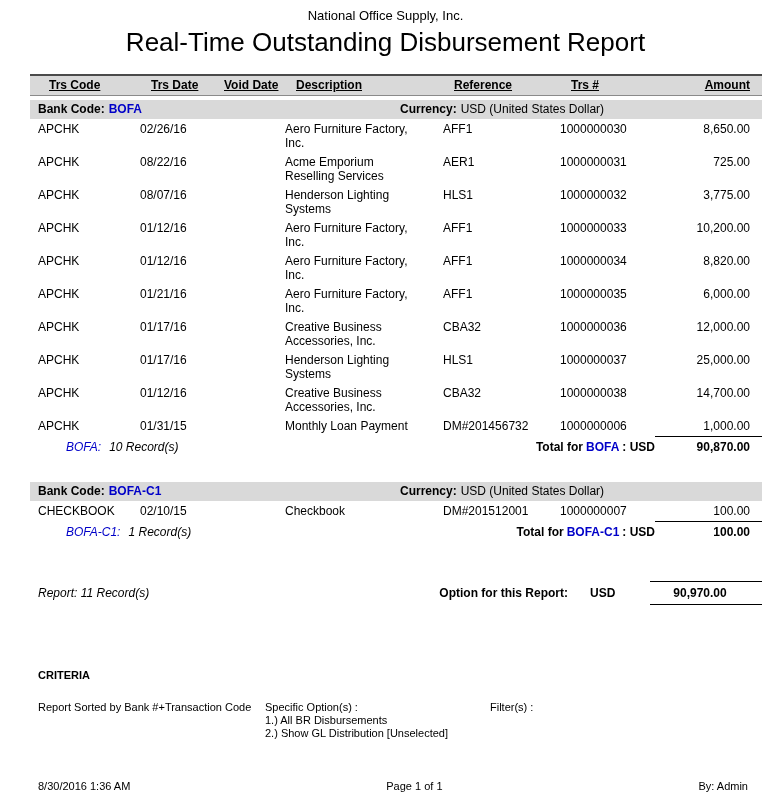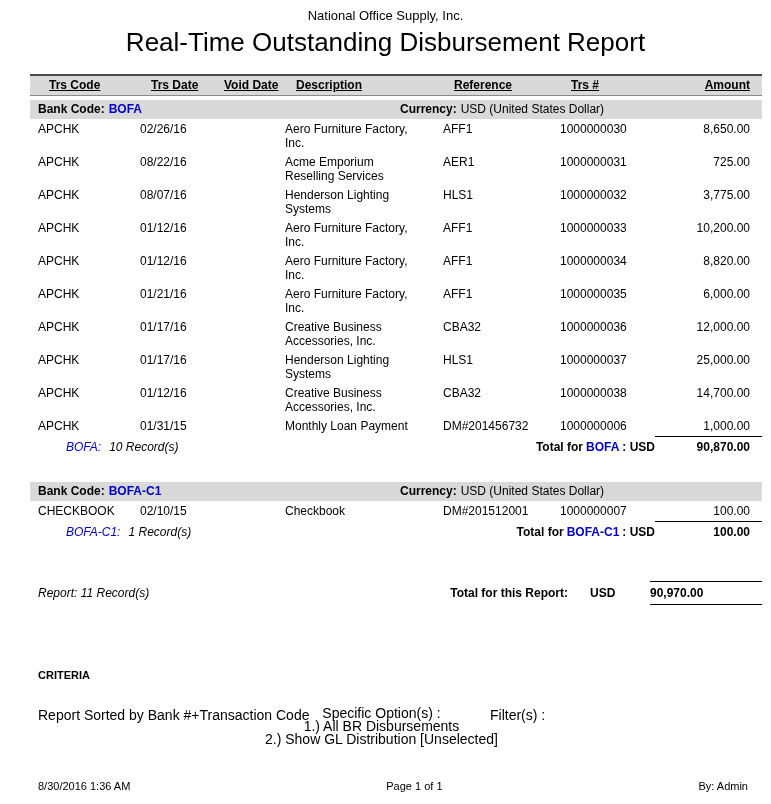--- a/index.html
+++ b/index.html
@@ -49,26 +49,26 @@
 
   .report-total-row{
     display:grid; grid-template-columns:1fr auto 60px 112px;
     align-items:center; margin-top:42px; padding-left:8px;
   }
   .rt-records{ font-style:italic; }
   .rt-label{ font-weight:bold; padding-right:22px; }
   .rt-cur{ font-weight:bold; }
   .rt-amount{
     font-weight:bold; border-top:1px solid #000; border-bottom:1px solid #000;
-    text-align:left; padding:4px 12px 4px 0;
+    text-align:center; padding:4px 12px 4px 0;
   }
 
   .criteria{ margin-top:64px; padding-left:8px; }
   .criteria-heading{ font-weight:bold; font-size:11px; }
-  .criteria-cols{ position:relative; margin-top:26px; font-size:14px; height:46px;text-align:center; }
+  .criteria-cols{ position:relative; margin-top:20px; font-size:11px; height:46px; }
   .c-sort{ position:absolute; left:0; top:0; }
   .c-options{ position:absolute; left:227px; top:0; line-height:13px; }
   .c-filters{ position:absolute; left:452px; top:0; }
 
   .footer{
     position:absolute; left:30px; bottom:12px; width:732px;
     display:flex; justify-content:space-between;
     font-size:11px; padding:0 14px 0 8px; box-sizing:border-box;
   }
 </style>
@@ -237,21 +237,21 @@
       <span class="gf-total">
         <span>Total for</span><span class="blue-txt mid">BOFA-C1</span><span>: USD</span>
       </span>
       <span class="gf-amount">100.00</span>
     </div>
   </section>
 </div>
 
     <div class="report-total-row">
       <span class="rt-records">Report: 11 Record(s)</span>
-      <span class="rt-label">Total for this Report:</span>
+      <span class="rt-label">Option for this Report:</span>
       <span class="rt-cur">USD</span>
       <span class="rt-amount">90,970.00</span>
     </div>
 
     <div class="criteria">
       <div class="criteria-heading">CRITERIA</div>
       <div class="criteria-cols">
         <div class="c-sort">Report Sorted by Bank #+Transaction Code</div>
         <div class="c-options">
           <div>Specific Option(s) :</div>

